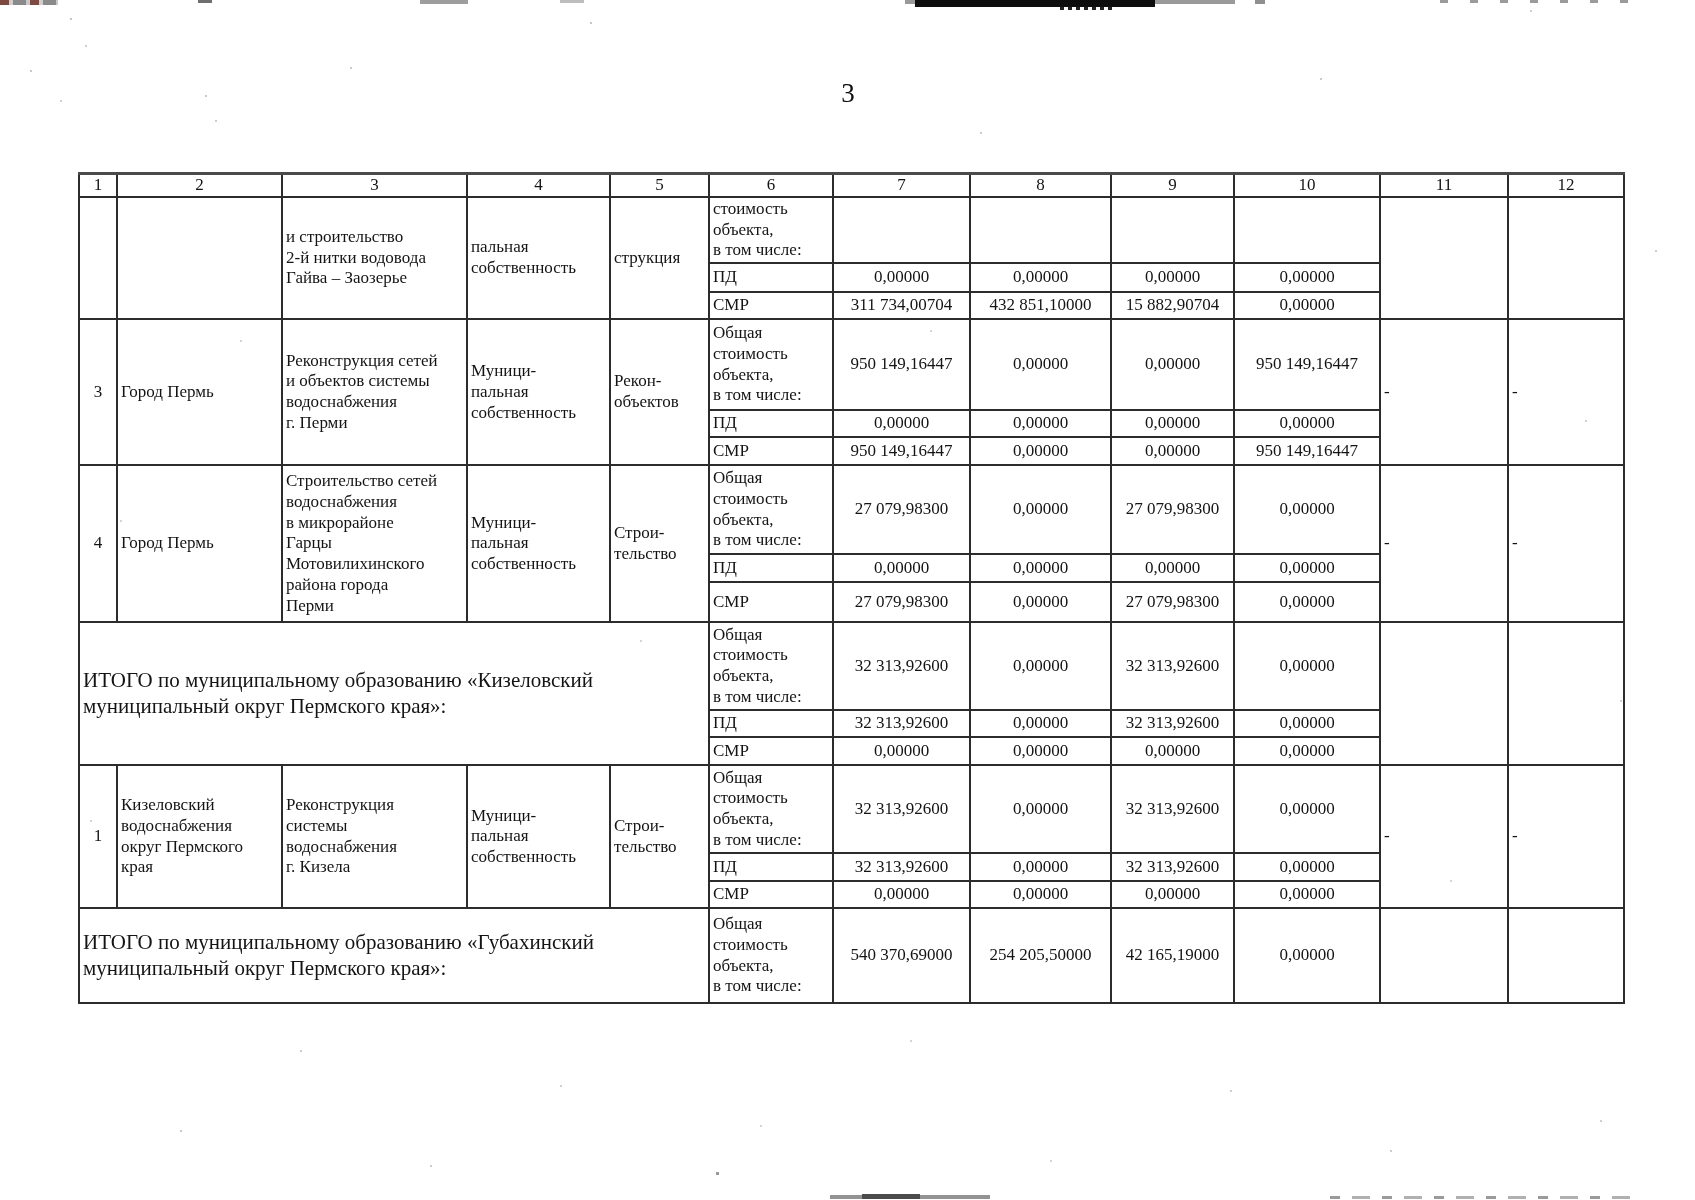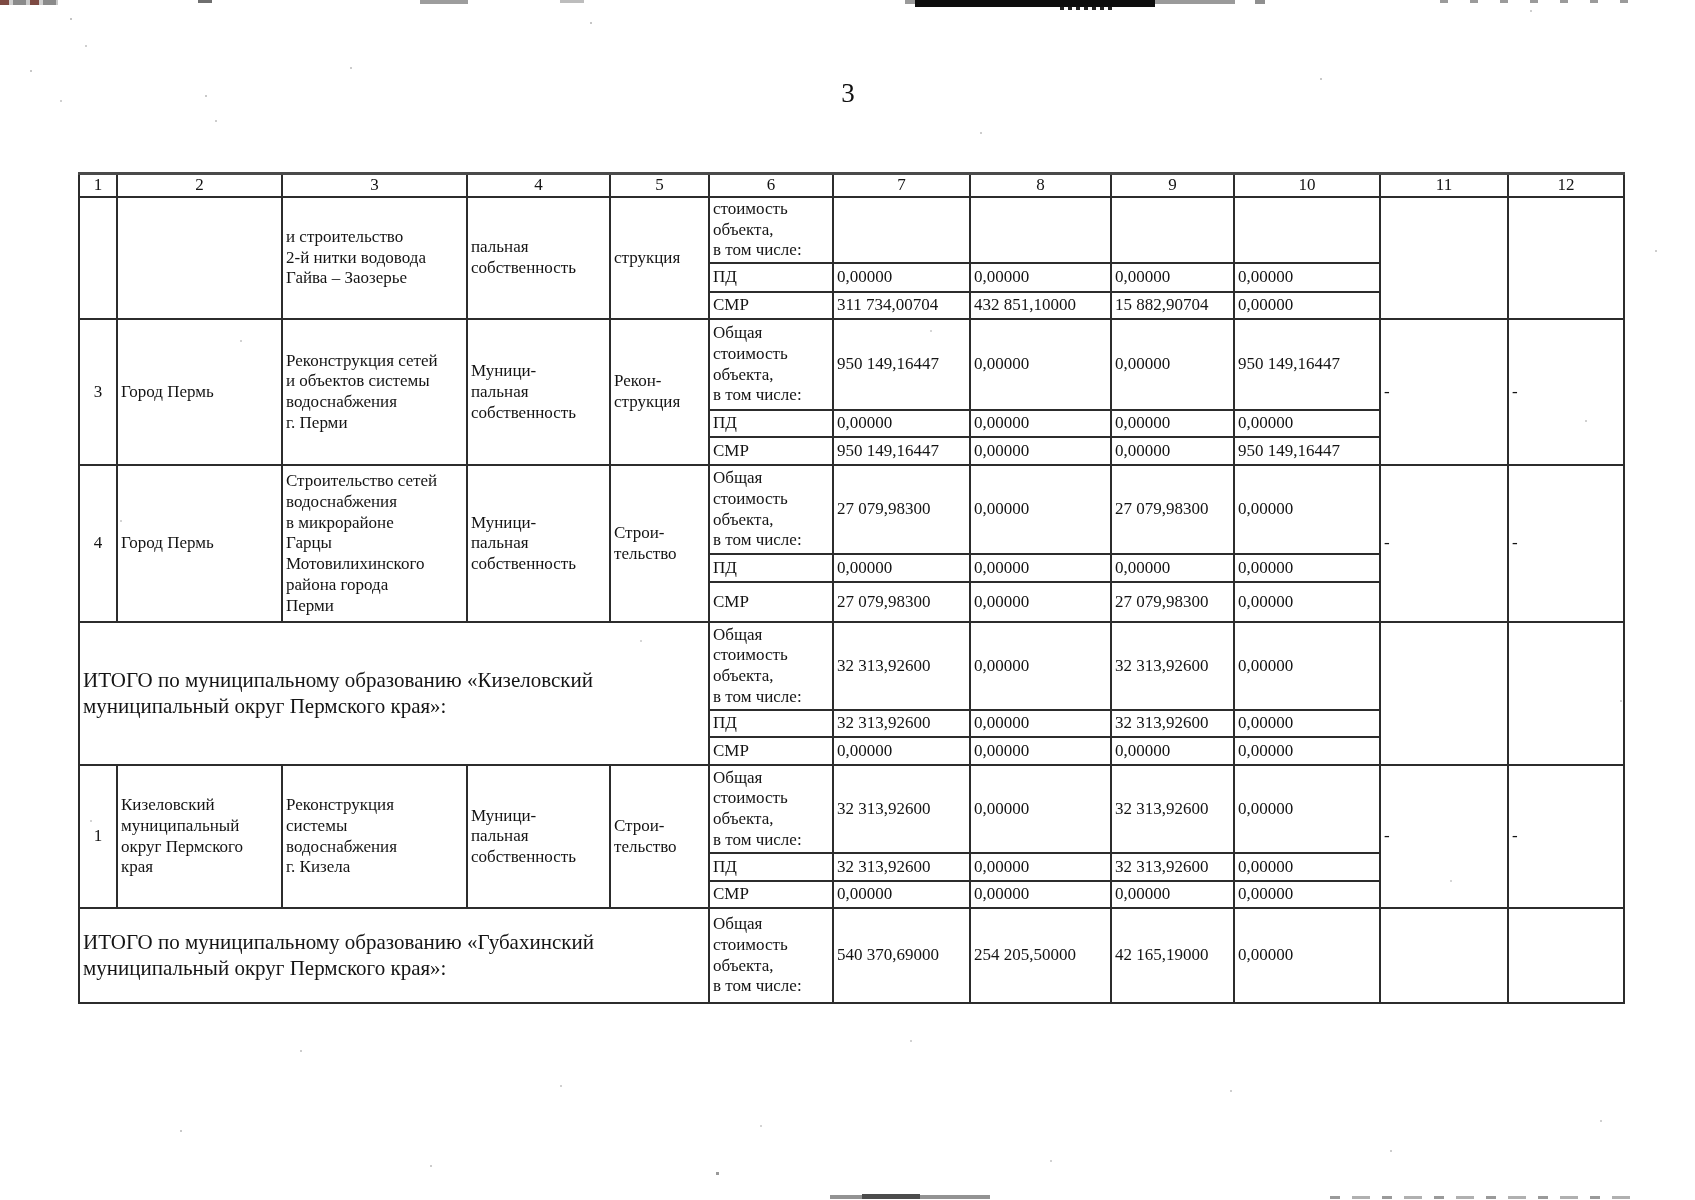--- a/index.html
+++ b/index.html
@@ -37,21 +37,21 @@
     padding:1px 3px;
     overflow:hidden;
     vertical-align:middle;
   }
   .doc-table tr.hdr td{border-top:3px solid #4a4a4a;text-align:center;height:21px;padding:0 1px;}
   .pre{white-space:pre-line;}
   .c{}
   .l{text-align:left;}
   .vt{vertical-align:top;}
   .num{text-align:center;}
-  .val{text-align:left;}
+  .val{text-align:center;}
   .itogo-cell{font-size:21px;text-align:left;padding-left:4px;}
 </style>
 </head>
 <body>
 
 <div class="noise"></div>
 
 <div class="mark" style="left:0;top:0;width:58px;height:5px;background:repeating-linear-gradient(90deg,#7d4a42 0 9px,#cfcfcf 9px 13px,#8a8a8a 13px 26px,#c9c9c9 26px 30px);"></div>
 <div class="mark" style="left:198px;top:0;width:14px;height:3px;background:#6f6f6f;"></div>
 <div class="mark" style="left:420px;top:0;width:48px;height:4px;background:#9d9d9d;"></div>
@@ -139,21 +139,21 @@
     <td rowspan="3" class="num">3</td>
     <td rowspan="3" class="l">Город Пермь</td>
     <td rowspan="3" class="pre l">Реконструкция сетей
 и объектов системы
 водоснабжения
 г. Перми</td>
     <td rowspan="3" class="pre l">Муници-
 пальная
 собственность</td>
     <td rowspan="3" class="pre l">Рекон-
-струкция</td>
+объектов</td>
     <td class="pre c">Общая
 стоимость
 объекта,
 в том числе:</td>
     <td class="val">950 149,16447</td>
     <td class="val">0,00000</td>
     <td class="val">0,00000</td>
     <td class="val">950 149,16447</td>
     <td rowspan="3" class="c">-</td>
     <td rowspan="3" class="c">-</td>
@@ -239,21 +239,21 @@
     <td class="c">СМР</td>
     <td class="val">0,00000</td>
     <td class="val">0,00000</td>
     <td class="val">0,00000</td>
     <td class="val">0,00000</td>
   </tr>
 
   <tr style="height:88px">
     <td rowspan="3" class="num">1</td>
     <td rowspan="3" class="pre l">Кизеловский
-муниципальный
+водоснабжения
 округ Пермского
 края</td>
     <td rowspan="3" class="pre l">Реконструкция
 системы
 водоснабжения
 г. Кизела</td>
     <td rowspan="3" class="pre l">Муници-
 пальная
 собственность</td>
     <td rowspan="3" class="pre l">Строи-

